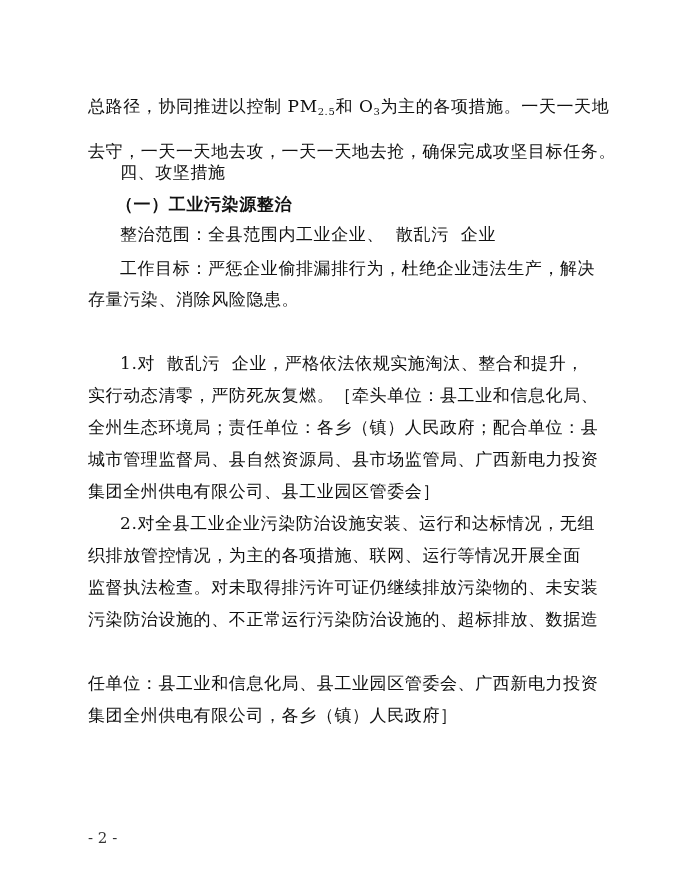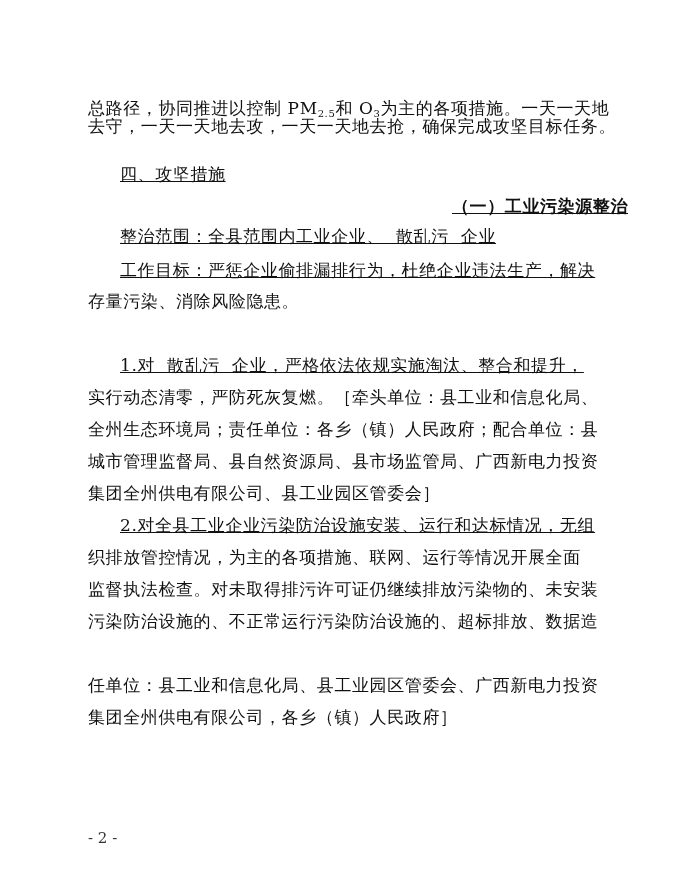--- a/index.html
+++ b/index.html
@@ -1,31 +1,31 @@
 <!DOCTYPE html>
 <html><head>
 <meta charset="utf-8">
 <style>
   html, body { margin:0; padding:0; background:#ffffff; }
   body { width:680px; height:880px; position:relative; overflow:hidden;
     font-family: "DejaVu Serif", "Liberation Serif", serif; color:#111; }
   .page { position:absolute; left:0; top:0; width:680px; height:880px; background:#fff; }
-  .line { position:absolute; left:88px; width:512px; font-size:17px; line-height:29px;
+  .line { position:absolute; left:88px; width:512px; font-size:17px; line-height:24px;
     white-space:nowrap; letter-spacing:0.6px; }
-  .ind { left:120px;text-decoration:underline; }
-  .bold { font-weight:bold; font-family:"DejaVu Sans", "Liberation Sans", sans-serif;text-align:right; }
+  .ind { left:120px; }
+  .bold { font-weight:bold; font-family:"DejaVu Sans", "Liberation Sans", sans-serif; }
   .sub { font-size:10px; vertical-align:-3px; }
   .pnum { position:absolute; left:88px; top:829px; font-size:15px; color:#333; }
 </style>
 </head>
 <body>
 
 <div class="page">
   <div class="line" style="top:94px"><span>总路径，协同推进以控制 PM</span><span class="sub">2.5</span><span>和 O</span><span class="sub">3</span><span>为主的各项措施。一天一天地</span></div>
-  <div class="line" style="top:112px">去守，一天一天地去攻，一天一天地去抢，确保完成攻坚目标任务。</div>
+  <div class="line" style="top:139px">去守，一天一天地去攻，一天一天地去抢，确保完成攻坚目标任务。</div>
   <div class="line ind" style="top:160px">四、攻坚措施</div>
   <div class="line ind bold" style="top:192px;left:116px">（一）工业污染源整治</div>
   <div class="line ind" style="top:222px;white-space:pre">整治范围：全县范围内工业企业、  散乱污  企业</div>
   <div class="line ind" style="top:256px">工作目标：严惩企业偷排漏排行为，杜绝企业违法生产，解决</div>
   <div class="line" style="top:287px">存量污染、消除风险隐患。</div>
   <div class="line ind" style="top:351px;white-space:pre">1.对  散乱污  企业，严格依法依规实施淘汰、整合和提升，</div>
   <div class="line" style="top:383px">实行动态清零，严防死灰复燃。［牵头单位：县工业和信息化局、</div>
   <div class="line" style="top:415px">全州生态环境局；责任单位：各乡（镇）人民政府；配合单位：县</div>
   <div class="line" style="top:447px">城市管理监督局、县自然资源局、县市场监管局、广西新电力投资</div>
   <div class="line" style="top:479px">集团全州供电有限公司、县工业园区管委会］</div>

